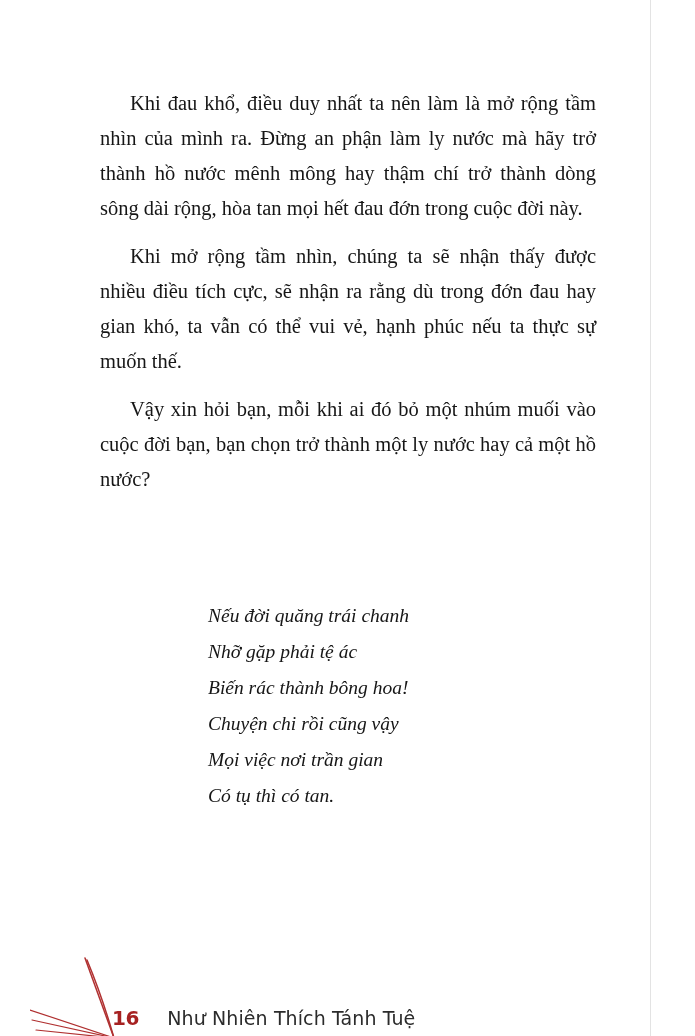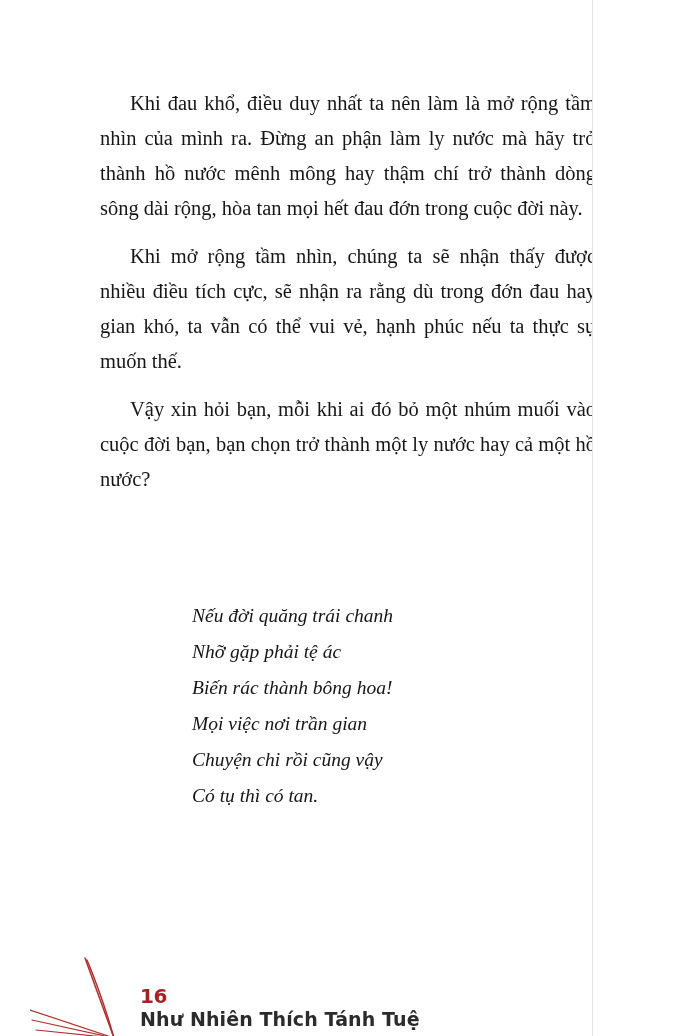--- a/index.html
+++ b/index.html
@@ -3,21 +3,21 @@
 <meta charset="utf-8">
 <style>
   html, body {
     margin: 0;
     padding: 0;
     background: #ffffff;
   }
 
   .page {
     position: relative;
-    width: 593px;
+    width: 651px;
     height: 1036px;
     background: #ffffff;
     overflow: hidden;
     box-sizing: border-box;
     border-right: 1px solid #e3e3e3;
   }
 
   
   .content {
     position: absolute;
@@ -38,21 +38,21 @@
     -webkit-font-smoothing: antialiased;
   }
 
   .para:last-child {
     margin-bottom: 16px;
   }
 
   
   .poem {
     position: absolute;
-    left: 192px;
+    left: 208px;
     top: 598px;
     width: 380px;
   }
 
   .poem-line {
     font-family: "Liberation Serif", "DejaVu Serif", serif;
     font-style: italic;
     font-size: 19.5px;
     line-height: 36px;
     color: #161616;
@@ -77,57 +77,56 @@
     height: 92px;
     pointer-events: none;
   }
 
   .footer-row {
     position: absolute;
     left: 112px;
     bottom: 6px;
     display: flex;
     align-items: baseline;
-    flex-direction: column;
   }
 
   .page-number {
     font-family: "DejaVu Sans", "Liberation Sans", sans-serif;
     font-size: 20px;
     font-weight: bold;
     color: #a62121;
     letter-spacing: -0.3px;
   }
 
   .author-name {
     font-family: "DejaVu Sans", "Liberation Sans", sans-serif;
     font-size: 19px;
-    font-weight: bold;
+    font-weight: normal;
     color: #2b2b2b;
     margin-left: 28px;
     letter-spacing: 0.1px;
   }
 </style>
 </head>
 <body>
 
 <div class="page">
 
   <div class="content">
     <p class="para">Khi đau khổ, điều duy nhất ta nên làm là mở rộng tầm nhìn của mình ra. Đừng an phận làm ly nước mà hãy trở thành hồ nước mênh mông hay thậm chí trở thành dòng sông dài rộng, hòa tan mọi hết đau đớn trong cuộc đời này.</p>
     <p class="para">Khi mở rộng tầm nhìn, chúng ta sẽ nhận thấy được nhiều điều tích cực, sẽ nhận ra rằng dù trong đớn đau hay gian khó, ta vẫn có thể vui vẻ, hạnh phúc nếu ta thực sự muốn thế.</p>
     <p class="para">Vậy xin hỏi bạn, mỗi khi ai đó bỏ một nhúm muối vào cuộc đời bạn, bạn chọn trở thành một ly nước hay cả một hồ nước?</p>
   </div>
 
   <div class="poem">
     <div class="poem-line">Nếu đời quăng trái chanh</div>
     <div class="poem-line">Nhỡ gặp phải tệ ác</div>
     <div class="poem-line">Biến rác thành bông hoa!</div>
+    <div class="poem-line">Chuyện chi rồi cũng vậy</div>
     <div class="poem-line">Mọi việc nơi trần gian</div>
-    <div class="poem-line">Chuyện chi rồi cũng vậy</div>
     <div class="poem-line">Có tụ thì có tan.</div>
   </div>
 
   <div class="footer">
 
     <svg class="footer-ornament" viewBox="0 0 130 92">
       <g fill="none" stroke="#b03030" stroke-width="1.5" stroke-linecap="round">
         <path d="M55 10 L84 90"></path>
         <path d="M57 12 Q72 48 84 90"></path>
       </g>

